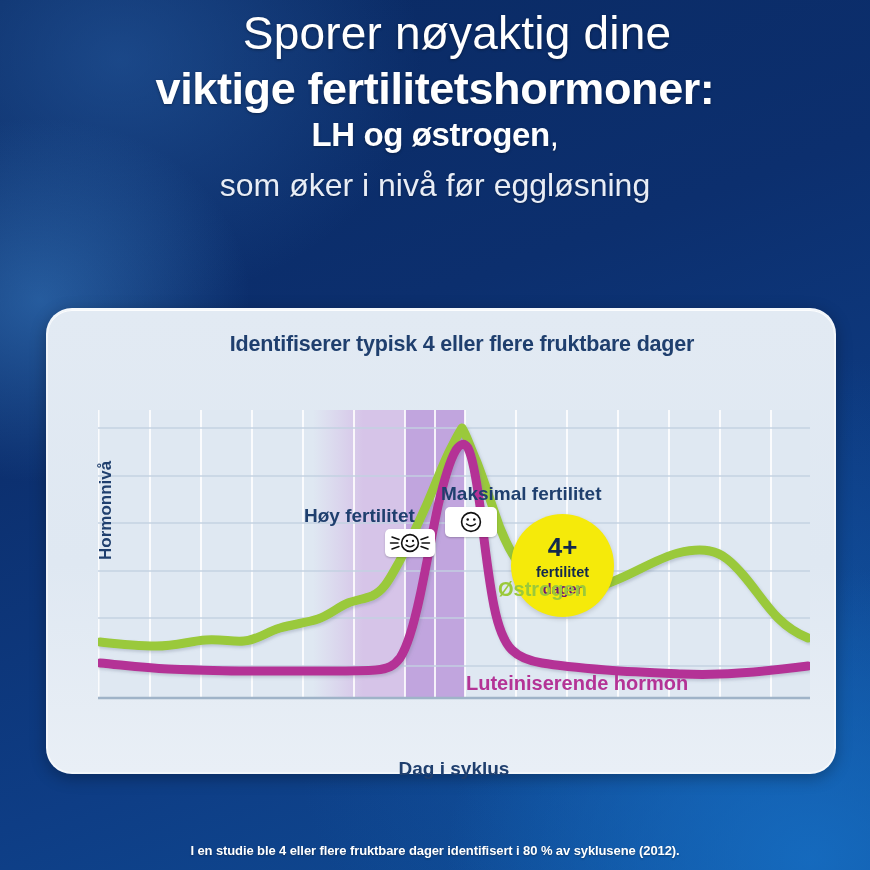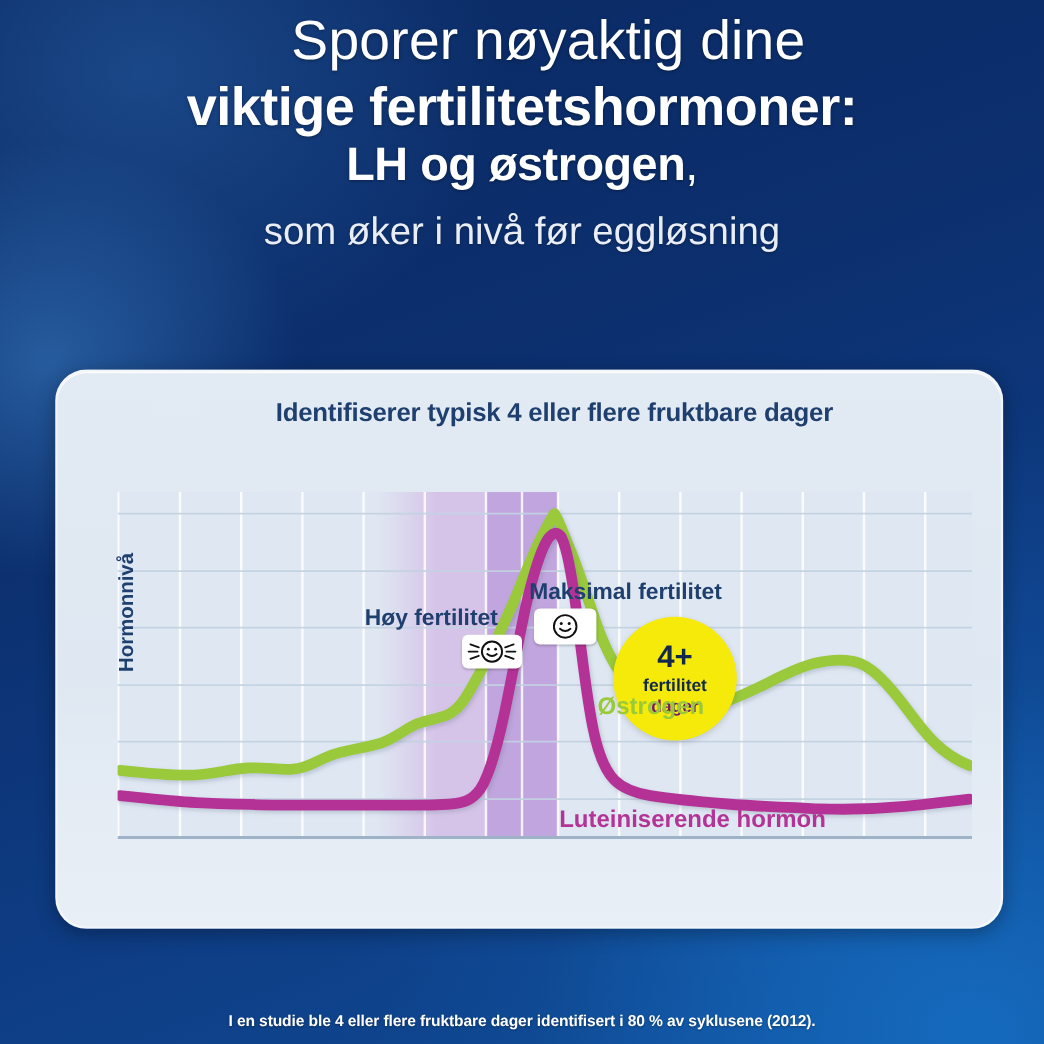--- a/index.html
+++ b/index.html
@@ -23,21 +23,21 @@
   .head .l1{
     font-size:46px;font-weight:400;line-height:1.18;letter-spacing:.2px;
     text-shadow:0 1px 3px rgba(0,0,0,.35);
     padding-left:44px;
   }
   .head .l2{
     font-size:45px;font-weight:700;line-height:1.18;letter-spacing:-.4px;
     text-shadow:0 1px 3px rgba(0,0,0,.35);margin-top:2px;
   }
   .head .l3{
-    font-size:39px;font-weight:700;line-height:1.2;letter-spacing:-.4px;
+    font-size:33px;font-weight:700;line-height:1.2;letter-spacing:-.4px;
     text-shadow:0 1px 3px rgba(0,0,0,.35);
   }
   .head .l3 .comma{font-weight:400;}
   .head .l4{
     font-size:32px;font-weight:400;line-height:1.25;margin-top:10px;color:#e8edf6;
     text-shadow:0 1px 2px rgba(0,0,0,.3);
   }
 
   
   .card{
@@ -207,20 +207,21 @@
                  C 386,128 390,166 396,196
                  C 400,216 406,232 414,240
                  C 422,248 432,251 444,253
                  C 462,256 484,258 508,260
                  C 534,262 560,263 584,264
                  C 610,265 634,264 656,262
                  C 676,260 694,258 710,256"></path>
       </svg>
 
       <div class="ylabel">Hormonnivå</div>
+      <div class="xlabel">Dag i syklus</div>
 
       <div class="bandlab lab-high">Høy fertilitet</div>
       <div class="bandlab lab-peak">Maksimal fertilitet</div>
 
       <div class="smiley sm-high">
         <svg width="44" height="24" viewBox="0 0 44 24">
           <g stroke="#111" stroke-width="1.5" stroke-linecap="round">
             <line x1="4" y1="6" x2="11" y2="8.5"></line>
             <line x1="2.5" y1="12" x2="10" y2="12"></line>
             <line x1="4" y1="18" x2="11" y2="15.5"></line>

